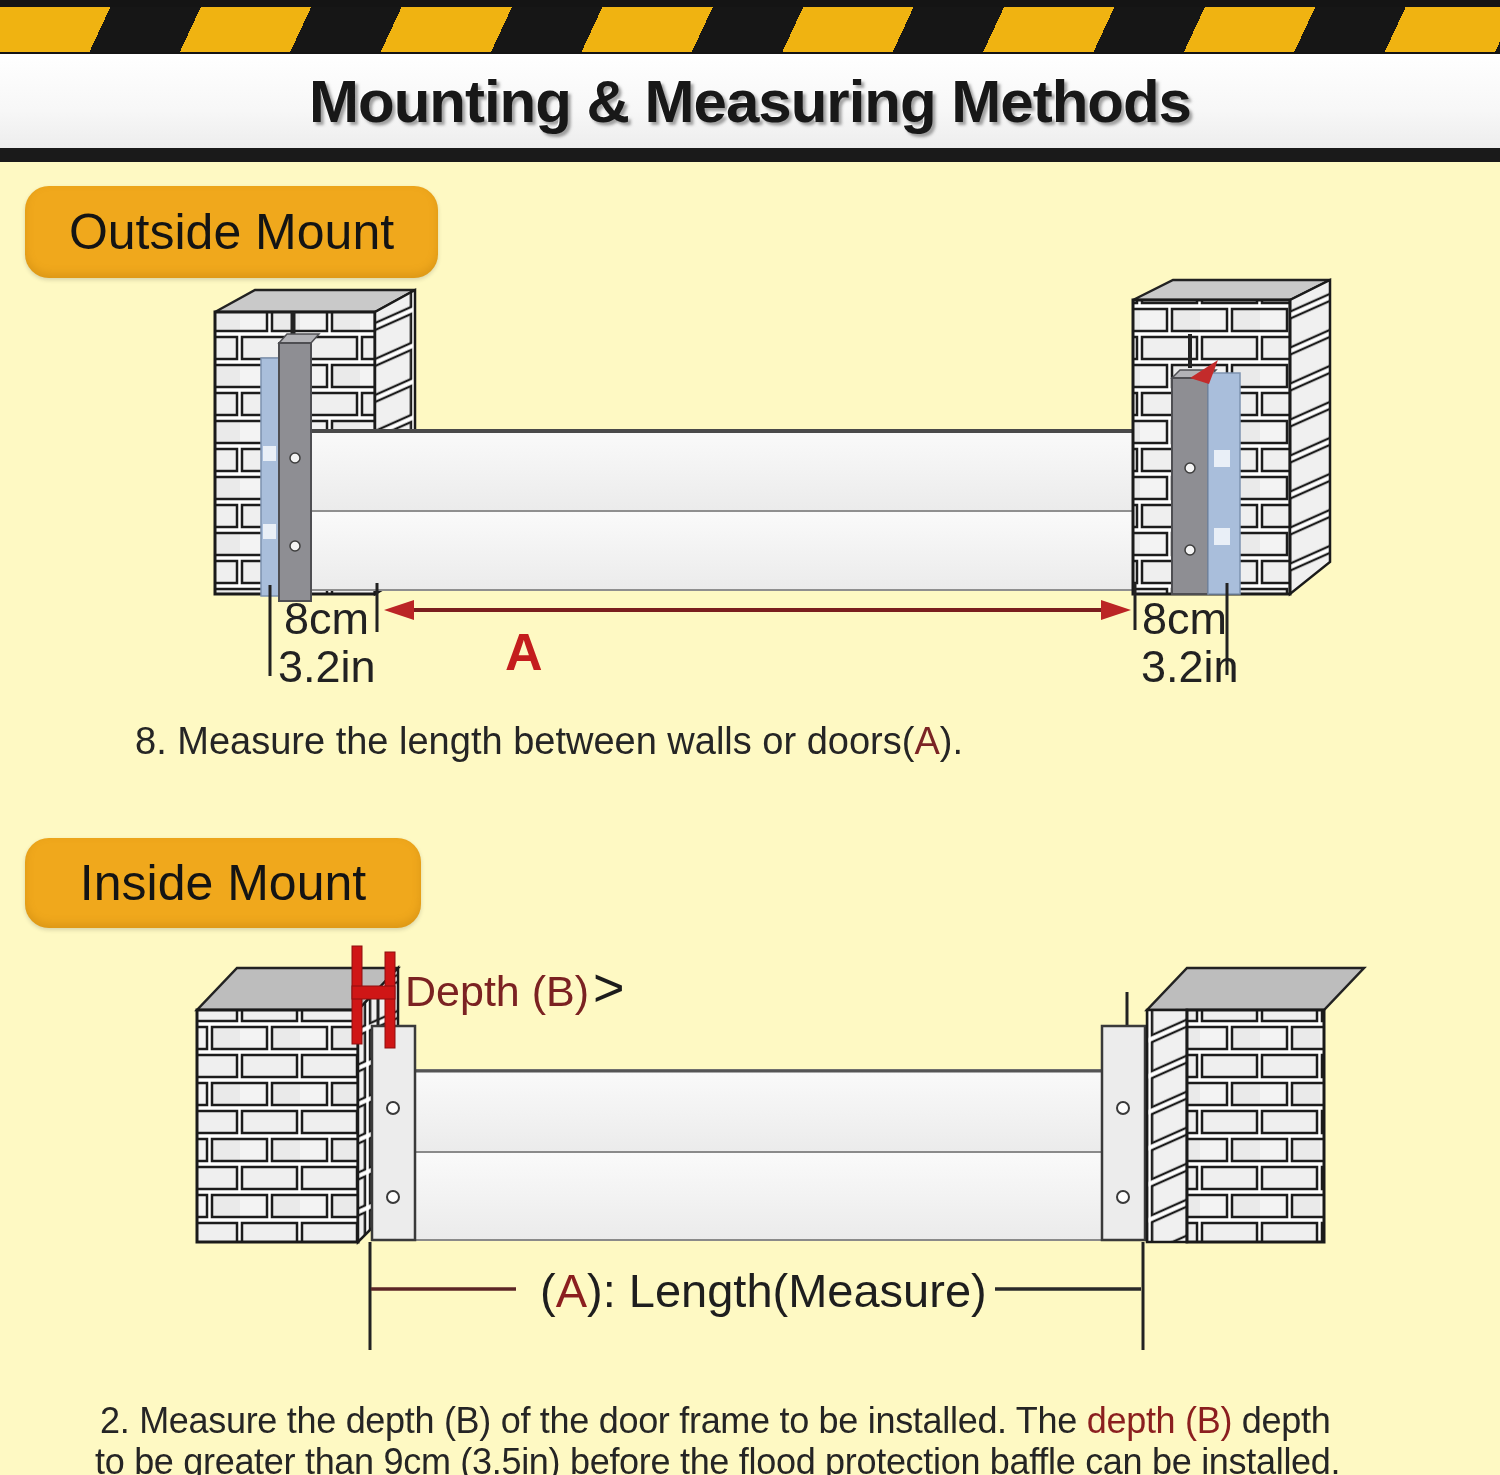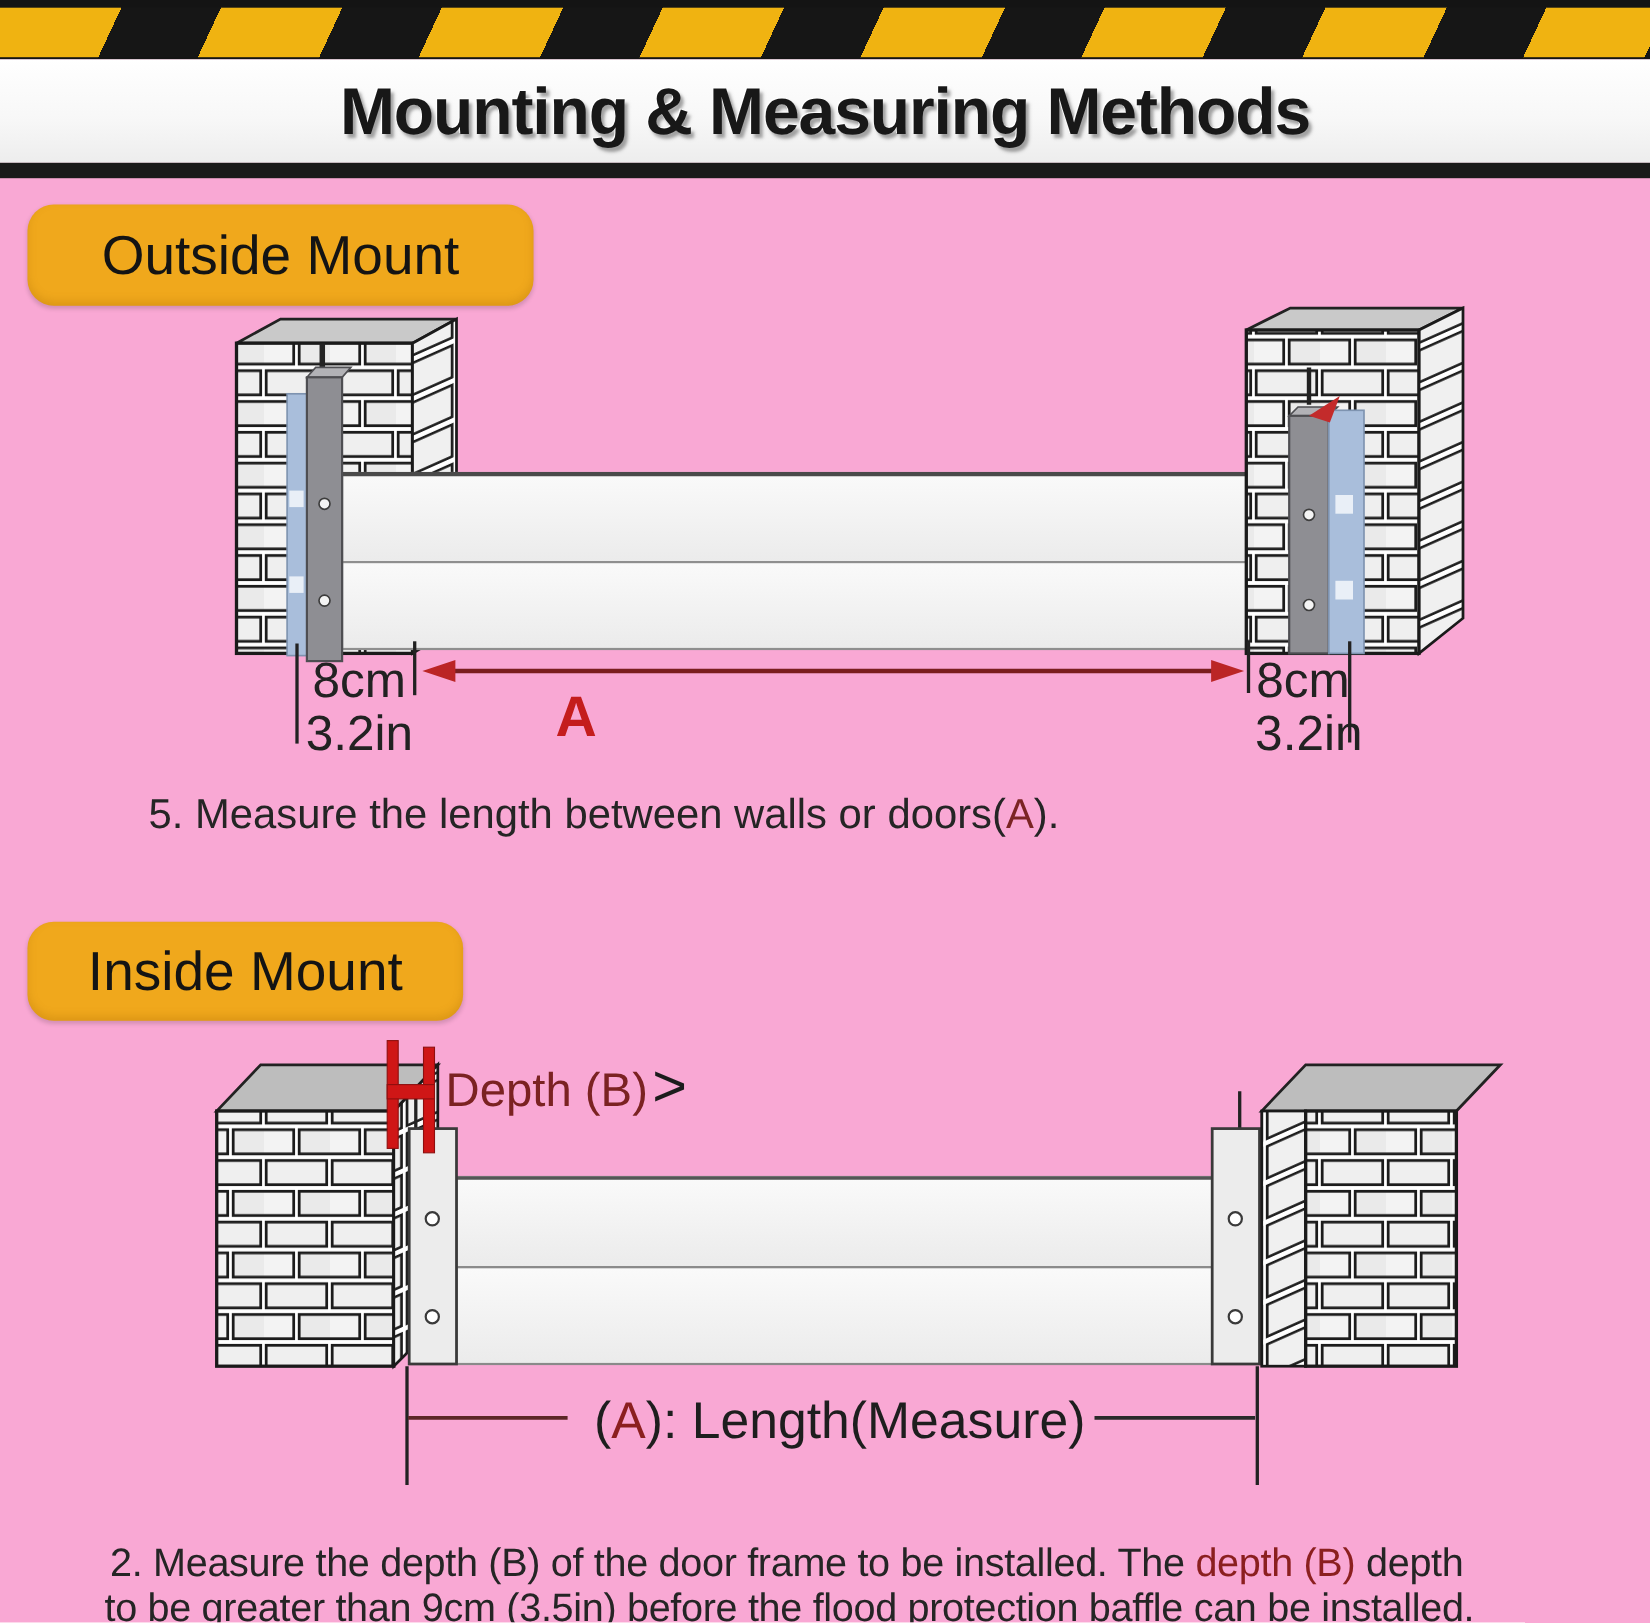--- a/index.html
+++ b/index.html
@@ -1,16 +1,16 @@
 <!DOCTYPE html>
 <html><head>
 <meta charset="utf-8">
 <style>
   html,body{margin:0;padding:0;background:#ffffff;}
-  .page{position:relative;width:1500px;height:1475px;background:#f9a8d4;overflow:hidden;
+  .page{position:relative;width:1500px;height:1475px;background:#fef9c3;overflow:hidden;
         font-family:"Liberation Sans",sans-serif;color:#1e1e1e;}
   
   .hazard{position:absolute;top:0;left:0;width:1500px;height:54px;background:#141414;}
   .stripes{position:absolute;top:7px;left:0;width:1500px;height:45px;
            background:repeating-linear-gradient(115deg,#f0b311 0 100px,#161616 100px 182px);}
   .titlebar{position:absolute;top:54px;left:0;width:1500px;height:94px;
             background:linear-gradient(180deg,#ffffff 0%,#f7f7f7 60%,#ededed 100%);
             display:flex;align-items:center;justify-content:center;}
   .title{font-size:60px;font-weight:700;letter-spacing:-1px;color:#181818;
          text-shadow:-1px -1px 0 rgba(255,255,255,.9), 3px 3px 3px rgba(90,90,90,.55);}
@@ -42,21 +42,21 @@
 
   <div class="hazard">
     <div class="stripes"></div>
   </div>
 
   <div class="titlebar">
     <div class="title">Mounting &amp; Measuring Methods</div>
   </div>
   <div class="blackbar"></div>
 
-  <div class="badge" style="left:25px;top:186px;width:460px;height:92px;">
+  <div class="badge" style="left:25px;top:186px;width:413px;height:92px;">
     <span>Outside Mount</span>
   </div>
 
   <svg class="diag" style="top:278px;" width="1500" height="422" viewBox="0 0 1500 422">
     <defs>
       <pattern id="brick1" width="60" height="56" patternUnits="userSpaceOnUse">
         <rect width="60" height="56" fill="#ffffff"></rect>
         <rect x="2" y="3" width="55" height="22" fill="#efefef" stroke="#1c1c1c" stroke-width="2.5"></rect>
         <rect x="-28" y="31" width="55" height="22" fill="#f3f3f3" stroke="#1c1c1c" stroke-width="2.5"></rect>
         <rect x="32" y="31" width="55" height="22" fill="#eaeaea" stroke="#1c1c1c" stroke-width="2.5"></rect>
@@ -125,21 +125,21 @@
 
   <div class="dim" style="left:284px;top:593px;">8cm</div>
   <div class="dim" style="left:278px;top:641px;">3.2in</div>
   <div class="dim" style="left:1142px;top:593px;">8cm</div>
   <div class="dim" style="left:1141px;top:641px;">3.2in</div>
   <div class="alabel" style="left:505px;top:622px;">
     <span class="big-a">A</span>
   </div>
 
   <div class="steps" style="left:135px;top:720px;">
-    <span>5. Measure the length between walls or doors</span><span>(</span><span class="mid-red">A</span><span>).</span>
+    <span>8. Measure the length between walls or doors</span><span>(</span><span class="mid-red">A</span><span>).</span>
   </div>
 
   <div class="badge" style="left:25px;top:838px;width:396px;height:90px;">
     <span>Inside Mount</span>
   </div>
 
   <svg class="diag" style="top:940px;" width="1500" height="412" viewBox="0 0 1500 412">
     <defs>
       <pattern id="brick2" width="60" height="56" patternUnits="userSpaceOnUse">
         <rect width="60" height="56" fill="#ffffff"></rect>

